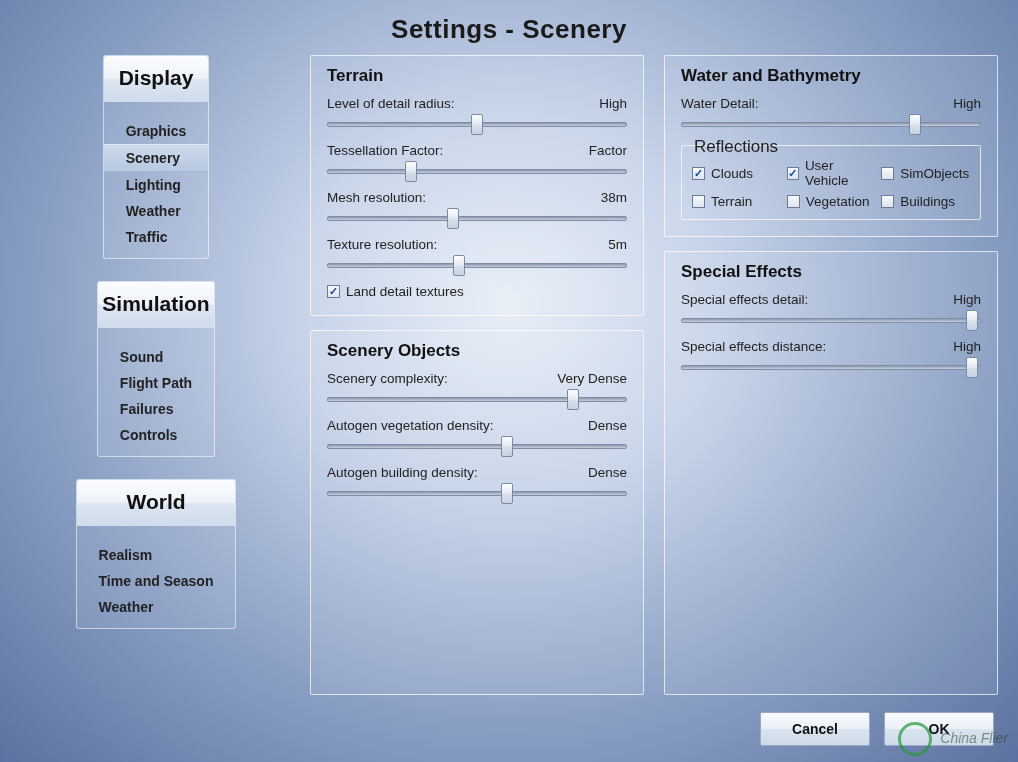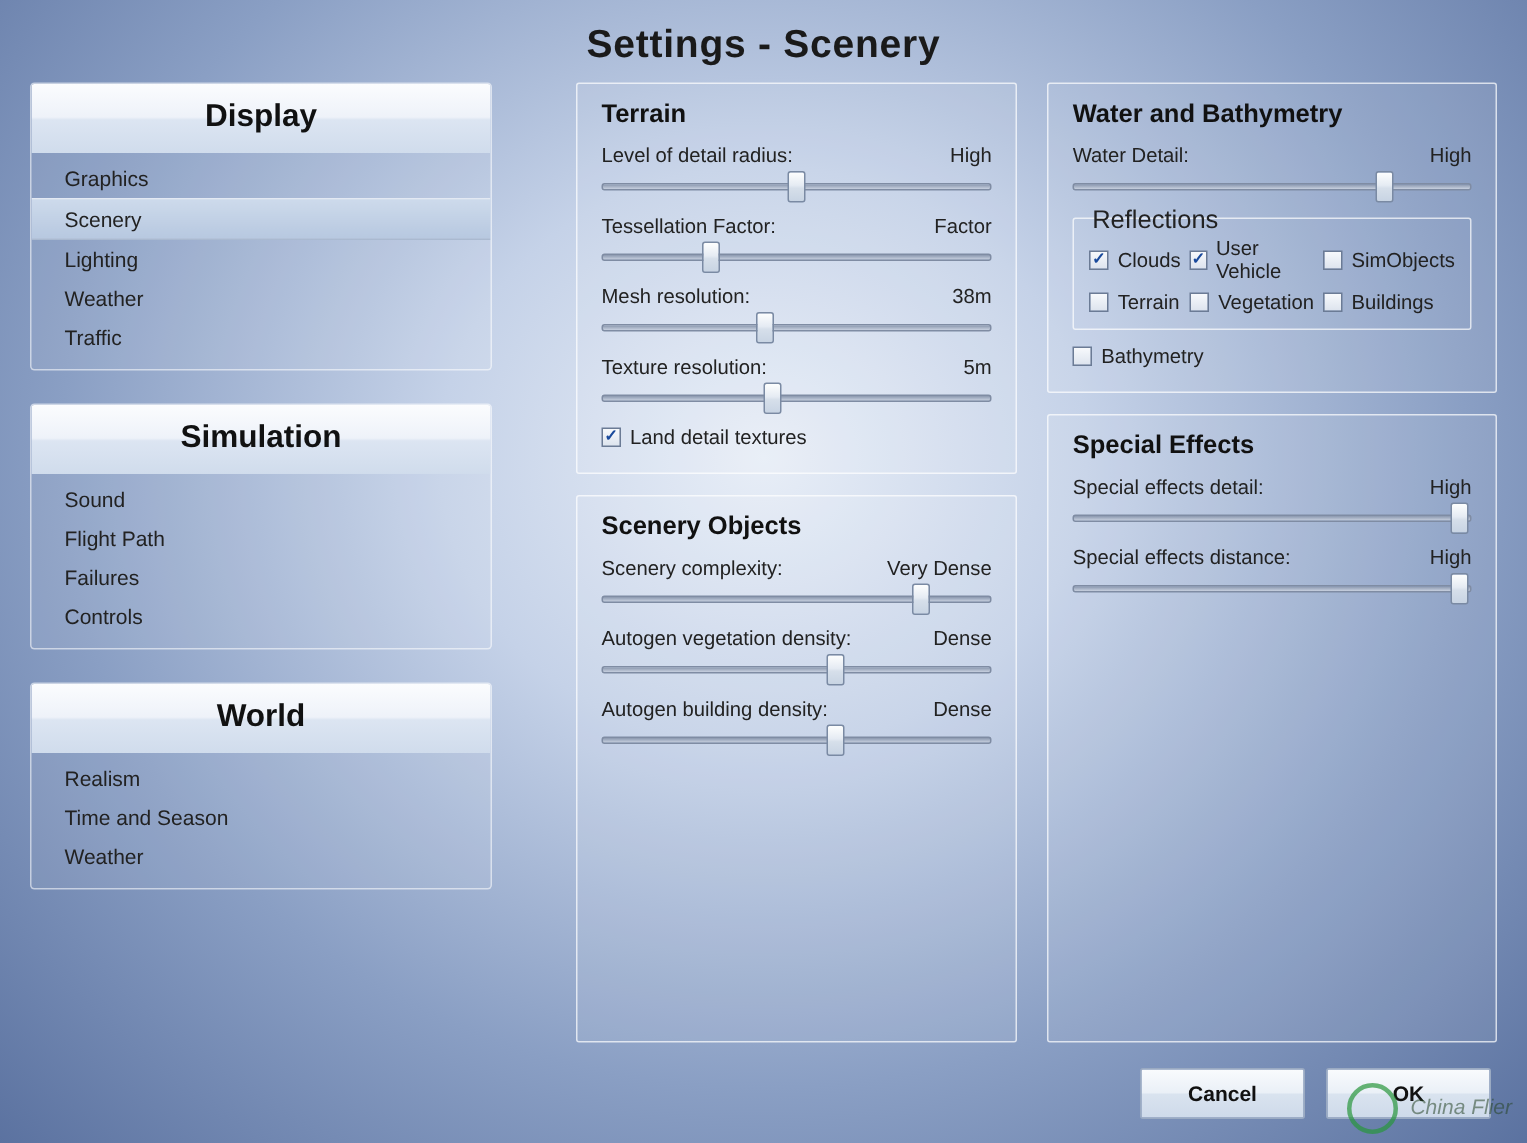--- a/index.html
+++ b/index.html
@@ -19,56 +19,56 @@
     padding: 14px 0 10px 0;
     letter-spacing: 0.5px;
   }
   .content {
     display: flex;
     padding: 0 20px 0 20px;
     gap: 18px;
     height: 640px;
   }
   .sidebar {
-    width: 308px;
+    width: 272px;
     display: flex;
     flex-direction: column;
     gap: 22px;
+    align-items: center;
   }
   .nav-group {
     border: 1px solid rgba(255,255,255,0.55);
     border-radius: 3px;
     background: rgba(255,255,255,0.08);
     overflow: hidden;
   }
   .nav-group-header {
     background: linear-gradient(to bottom, #fbfcfe 0%, #eef2f9 48%, #dce5f2 52%, #d0dcec 100%);
     text-align: center;
     font-size: 21px;
     font-weight: 600;
     padding: 10px 0 12px 0;
     color: #111;
   }
-  .nav-items { padding: 4px 0 8px 0; }
+  .nav-items { padding: 16px 0 8px 0; font-weight: bold; }
   .nav-item {
     font-size: 14px;
     padding: 5px 22px 5px 22px;
     color: #222;
     cursor: default;
   }
   .nav-item.selected {
     background: linear-gradient(to bottom, #cddaeb, #b7c8e0);
     border-top: 1px solid rgba(255,255,255,0.6);
     border-bottom: 1px solid rgba(120,140,170,0.4);
   }
   .main-panels {
     flex: 1;
     display: flex;
     gap: 20px;
-    margin-left: 38px;
   }
   .col {
     flex: 1;
     display: flex;
     flex-direction: column;
     gap: 14px;
   }
   .panel {
     border: 1px solid rgba(255,255,255,0.7);
     border-radius: 2px;
@@ -356,24 +356,20 @@
               <div class="checkbox-row">
                 <span class="cb"></span>
                 <span>Vegetation</span>
               </div>
               <div class="checkbox-row">
                 <span class="cb"></span>
                 <span>Buildings</span>
               </div>
             </div>
         </div>
-        <div class="checkbox-row" style="margin-top:10px;">
-          <span class="cb" id="bathy-cb"></span>
-          <span>Bathymetry</span>
-        </div>
       </div>
 
       <div class="panel grow">
         <div class="panel-title">Special Effects</div>
         <div id="fx-sliders">
             <div class="setting">
               <div class="setting-row">
                 <span>Special effects detail:</span>
                 <span>High</span>
               </div>

